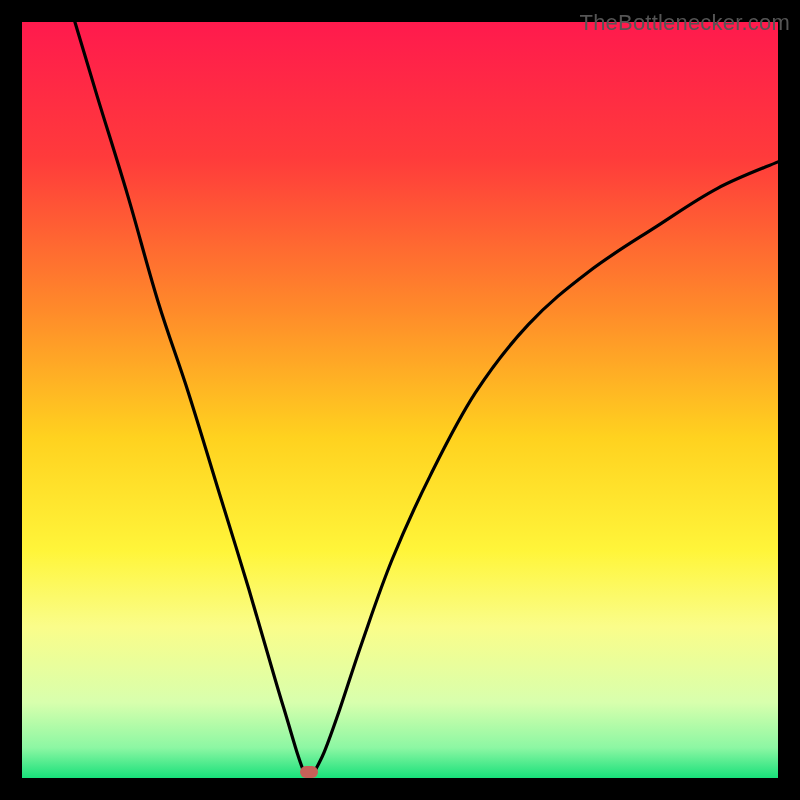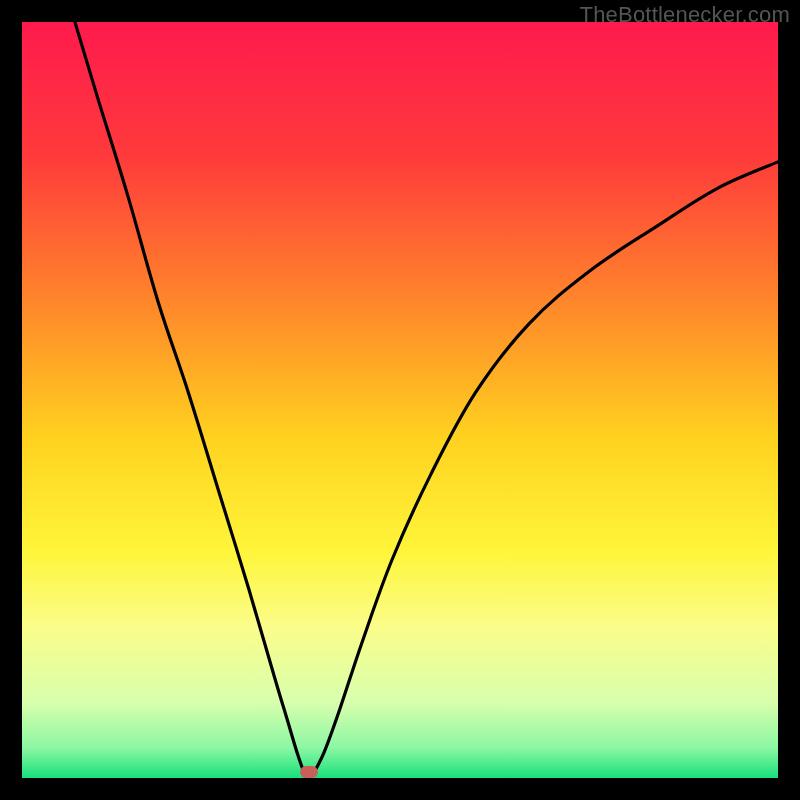--- a/index.html
+++ b/index.html
@@ -18,21 +18,21 @@
     width: 756px;
     height: 756px;
     overflow: hidden;
   }
   .gradient {
     position: absolute;
     inset: 0;
   }
   .watermark {
     position: absolute;
-    top: 2px;
+    top: 10px;
     right: 10px;
     color: #555;
     font-size: 22px;
     font-weight: 500;
     letter-spacing: 0.2px;
     user-select: none;
   }
   svg.curve {
     position: absolute;
     inset: 0;

